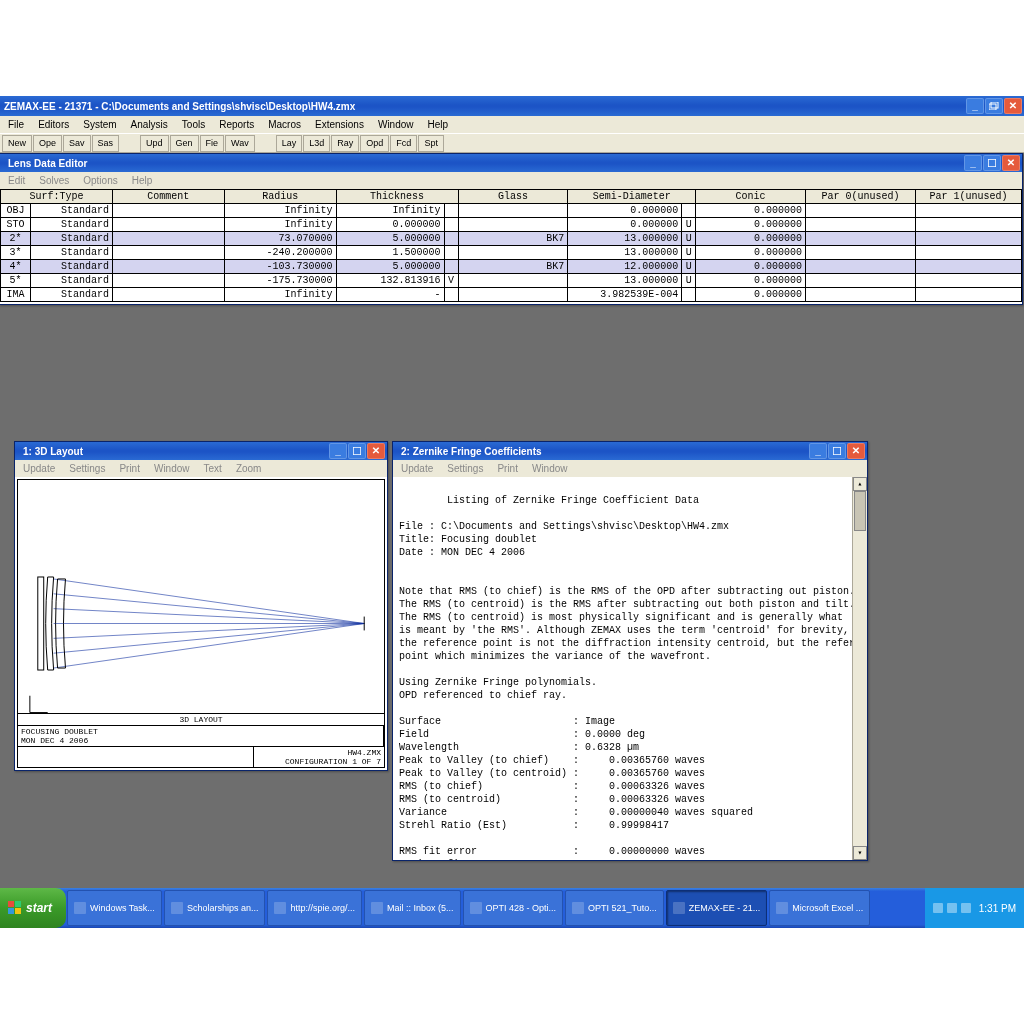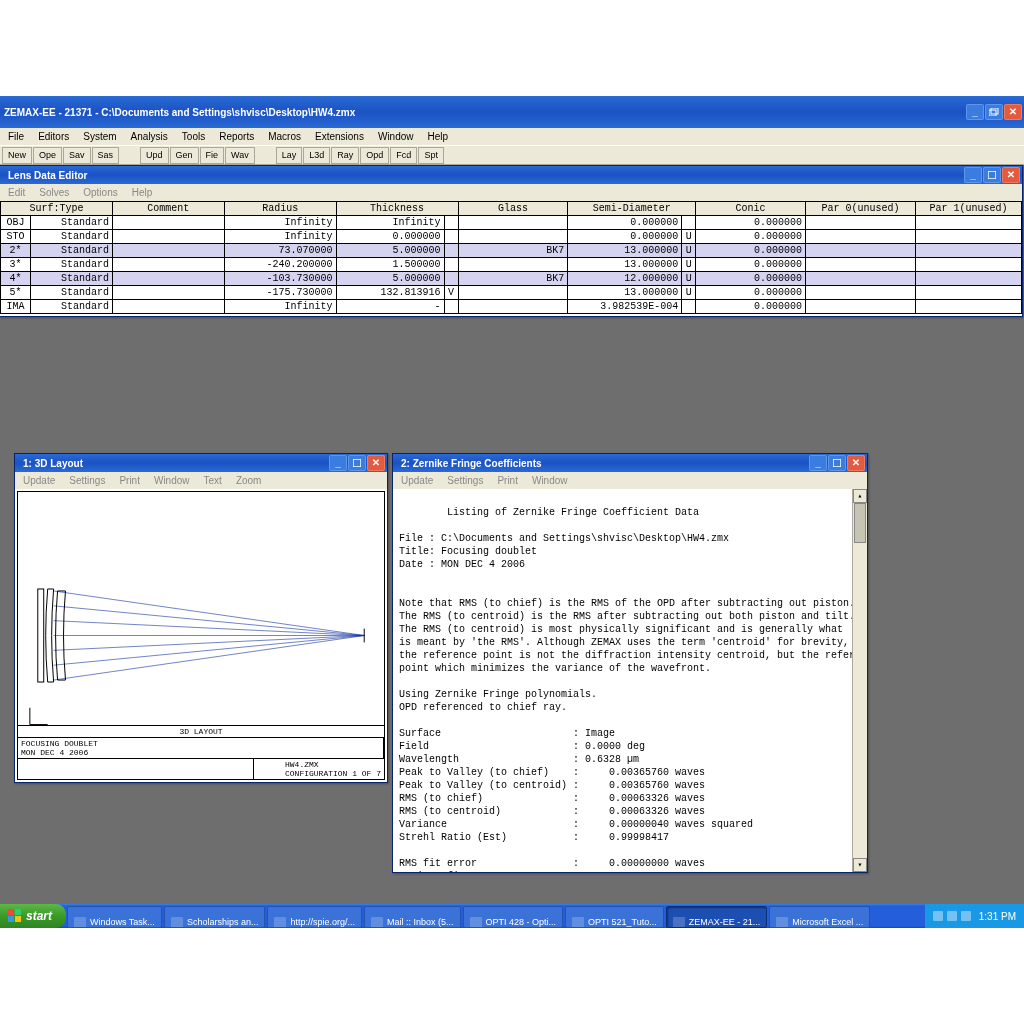--- a/index.html
+++ b/index.html
@@ -11,21 +11,21 @@
     overflow: hidden;
     position: relative;
   }
   .stage {
     position: absolute; left: 0; top: 96px; width: 1024px; height: 832px;
     background: #6e6e6e;
     display: flex; flex-direction: column;
   }
   
   .xp-titlebar {
-    height: 32px;
+    height: 20px;
     background: linear-gradient(to bottom, #2a6ad3 0%, #1c54c6 45%, #1c54c6 55%, #2a6ad3 100%);
     color: #fff;
     display: flex; align-items: center;
     padding: 0 2px 0 4px;
     font-weight: bold;
     font-size: 10px;
   }
   .xp-titlebar .title { flex: 1; white-space: nowrap; overflow: hidden; }
   .xp-winbtns { display: flex; gap: 1px; }
   .xp-winbtn {
@@ -124,41 +124,41 @@
   .statusbar {
     height: 18px;
     background: #ece9d8;
     border-top: 1px solid #fff;
     display: flex;
   }
   .statusbar .cell { border-right:1px solid #aca899; padding: 2px 6px; font-size:10px; }
 
   
   .taskbar {
-    position: absolute; left:0; bottom:96px; width:1024px; height: 24px;
+    position: absolute; left:0; bottom:96px; width:1024px; height: 40px;
     background: linear-gradient(to bottom, #3a81e0 0%, #245edb 8%, #245edb 92%, #1a46b0 100%);
     display: flex; align-items: stretch;
     color:#fff; font-size:10px;
   }
   .startbtn {
     background: linear-gradient(to bottom, #5eb847 0%, #3a9a28 50%, #2f8420 100%);
     border-radius: 0 10px 10px 0;
     padding: 0 14px 0 8px;
     display:flex;align-items:center;gap:4px;
     font-weight:bold; font-style:italic; font-size:12px;
     cursor:pointer;
   }
   .startbtn .winlogo { width:14px;height:14px; }
   .taskbtn {
     margin: 2px 1px;
     background: #3a72d8;
     border:1px solid #2352b0;
     border-radius:2px;
-    padding: 10px 6px;
-    display:flex;align-items:flex-start;gap:4px;
+    padding: 4px 6px;
+    display:flex;align-items:center;gap:4px;
     max-width:110px;
     cursor:pointer;
     font-size:9px;
     overflow:hidden;white-space:nowrap;
   }
   .taskbtn.active { background:#1d4fb3; border-color:#0c2f78; box-shadow: inset 1px 1px 2px rgba(0,0,0,.4); }
   .taskbtn .ico { width:12px;height:12px;background:#fff3;border-radius:1px;flex-shrink:0; }
   .tray {
     margin-left:auto;
     background: #1998e6;
@@ -426,21 +426,21 @@
           <div class="layout-caption-box">
             <div class="layout-title-row">3D LAYOUT</div>
             <div class="caption-row">
               <div style="flex:1;border-bottom:1px solid #000;">
                 <span>FOCUSING DOUBLET</span><br>
                 <span>MON DEC 4 2006</span>
               </div>
             </div>
             <div class="caption-row">
               <div style="flex:1"></div>
-              <div style="border-right:none;margin-left:28px;">
+              <div style="text-align:right;border-right:none;margin-left:28px;">
                 <span>HW4.ZMX</span><br>
                 <span>CONFIGURATION 1 OF 7</span>
               </div>
             </div>
           </div>
         </div>
       </div>
     </div>
 
     <div class="child-win" id="zernike-win">

